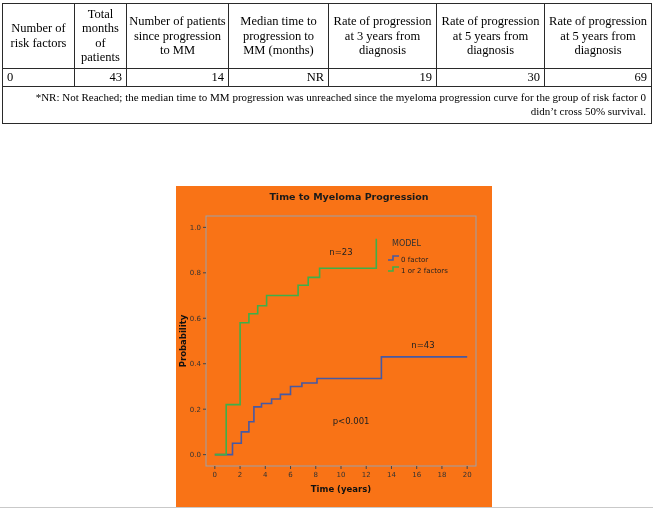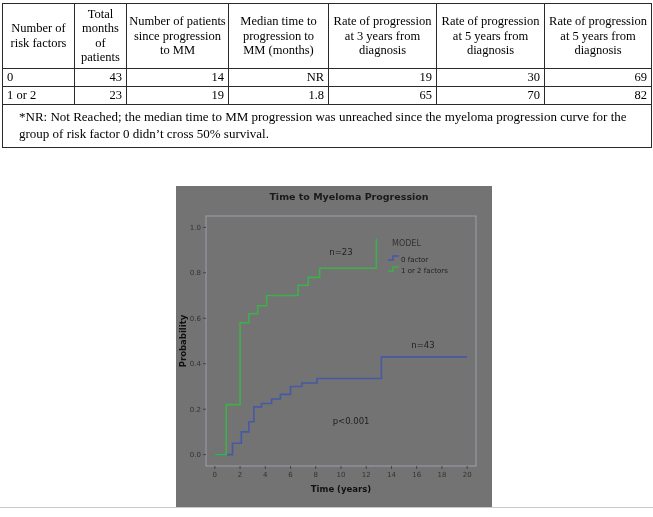--- a/index.html
+++ b/index.html
@@ -5,23 +5,23 @@
   html,body{margin:0;padding:0;background:#ffffff;}
   .page{position:relative;width:653px;height:517px;background:#ffffff;overflow:hidden;
         font-family:"Liberation Serif", serif;color:#111;}
   
   table.risk-table{position:absolute;left:2px;top:3px;width:649px;border-collapse:collapse;
         table-layout:fixed;font-family:"Liberation Serif", serif;font-size:12.5px;color:#000;}
   table.risk-table td, table.risk-table th{border:1px solid #2a2a2a;line-height:1.15;}
   table.risk-table thead td{text-align:center;vertical-align:middle;padding:3px 2px;font-weight:normal;}
   table.risk-table tbody td{height:17px;text-align:right;vertical-align:middle;padding:0 4px;}
   table.risk-table tbody td.first{text-align:left;}
-  table.risk-table tfoot td{text-align:left;padding:3px 5px 4px 16px;line-height:1.35;font-size:13px;}
+  table.risk-table tfoot td{text-align:right;padding:3px 5px 4px 16px;line-height:1.35;font-size:11px;}
   
-  .chart-wrap{position:absolute;left:176px;top:186px;width:316px;height:322px;background:#737373;}
+  .chart-wrap{position:absolute;left:176px;top:186px;width:316px;height:322px;background:#f97316;}
   svg text{font-family:"DejaVu Sans", sans-serif;}
   .ct{font-size:9.5px;font-weight:bold;fill:#1a1a1a;}
   .tk{font-size:7px;fill:#333;}
   .al{font-size:8.5px;font-weight:bold;fill:#111;}
   .lg-t{font-size:8px;fill:#333;}
   .lg{font-size:7px;fill:#222;}
   .an{font-size:8.5px;fill:#222;}
   .bottom-rule{position:absolute;left:0;top:507px;width:653px;height:1px;background:#c9c9c9;}
 </style>
 </head>
@@ -52,29 +52,20 @@
     </thead>
     <tbody id="table-body">
         <tr>
           <td class="first">0</td>
           <td>43</td>
           <td>14</td>
           <td>NR</td>
           <td>19</td>
           <td>30</td>
           <td>69</td>
-        </tr>
-        <tr>
-          <td class="first">1 or 2</td>
-          <td>23</td>
-          <td>19</td>
-          <td>1.8</td>
-          <td>65</td>
-          <td>70</td>
-          <td>82</td>
         </tr>
       </tbody>
     <tfoot>
       <tr>
         <td colspan="7" id="footnote-cell">*NR: Not Reached; the median time to  MM progression was unreached since the myeloma progression curve for  the group of risk factor 0 didn’t cross 50% survival.</td>
       </tr>
     </tfoot>
   </table>
 
   <div class="chart-wrap">

